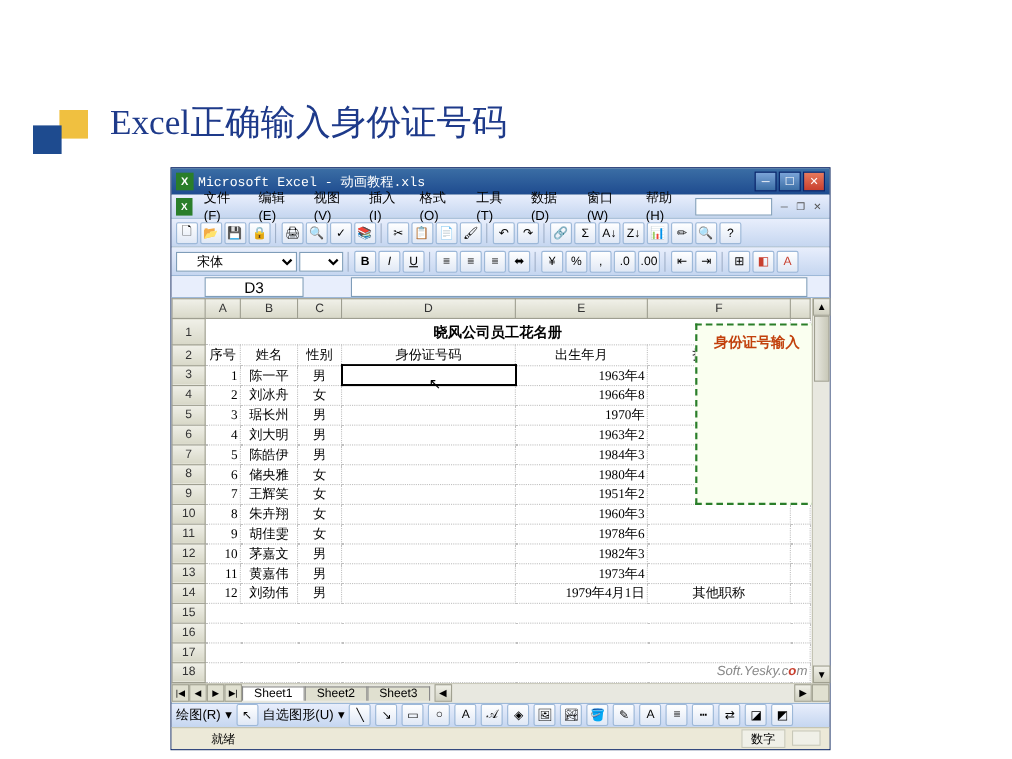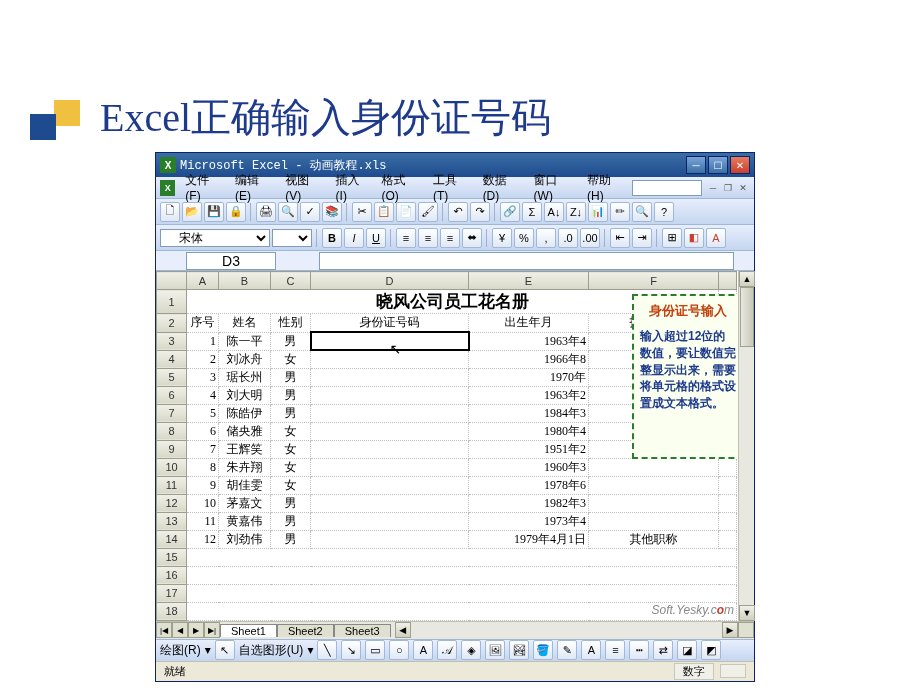--- a/index.html
+++ b/index.html
@@ -1,20 +1,20 @@
 <!DOCTYPE html>
 <html><head>
 <meta charset="utf-8">
 <style>
 * { box-sizing: border-box; margin: 0; padding: 0; }
 body { width: 920px; height: 690px; background: #fff; font-family: "Microsoft YaHei", SimSun, sans-serif; position: relative; overflow: hidden; }
 .slide-accent { position: absolute; top: 100px; left: 30px; width: 50px; height: 40px; }
 .slide-accent .ra { position: absolute; background: #f0c040; width: 26px; height: 26px; top: 0; right: 0; }
 .slide-accent .rb { position: absolute; background: #1e4b8f; width: 26px; height: 26px; top: 14px; left: 0; }
-.slide-title { position: absolute; top: 90px; left: 100px; font-size: 40px; font-weight: 400; color: #1e3a8a; font-family: "SimSun", serif; }
+.slide-title { position: absolute; top: 90px; left: 100px; font-size: 32px; font-weight: 400; color: #1e3a8a; font-family: "SimSun", serif; }
 .app-window { position: absolute; top: 152px; left: 155px; width: 600px; border: 1px solid #0a246a; background: #ece9d8; }
 .titlebar { height: 24px; background: linear-gradient(to bottom, #3b6ea5, #1e4b8f); display: flex; align-items: center; padding: 0 4px; color: #fff; font-size: 12px; }
 .titlebar-icon { width: 16px; height: 16px; background: #2a7e2a; margin-right: 4px; display: flex; align-items: center; justify-content: center; color: #fff; font-size: 10px; font-weight: bold; }
 .titlebar-text { flex: 1; font-family: "Courier New", monospace; }
 .win-btns { display: flex; gap: 2px; }
 .win-btn { width: 20px; height: 18px; background: linear-gradient(to bottom, #7ba4d8, #3b6ea5); border: 1px solid #0a246a; display: flex; align-items: center; justify-content: center; font-size: 10px; color: #fff; cursor: pointer; }
 .win-btn.close { background: linear-gradient(to bottom, #e87a5d, #c83f2e); }
 .menubar { height: 22px; background: linear-gradient(to bottom, #e8eefc, #c5d6f0); display: flex; align-items: center; padding: 0 4px; font-size: 12px; border-bottom: 1px solid #9db8d8; }
 .app-icon { width: 16px; height: 16px; background: #2a7e2a; margin-right: 4px; display: flex; align-items: center; justify-content: center; color: #fff; font-size: 9px; font-weight: bold; }
 .menu-item { padding: 2px 6px; cursor: pointer; }
@@ -30,41 +30,41 @@
 .namebox-row { height: 20px; background: #e8eefc; display: flex; align-items: center; border-bottom: 1px solid #9db8d8; }
 .namebox { width: 90px; height: 18px; background: #fff; border: 1px solid #7f9db9; margin-left: 30px; font-size: 14px; padding: 0 6px; text-align: center; display: flex; align-items: center; justify-content: center; }
 .fx-label { margin-left: 30px; font-size: 11px; color: #333; margin-top: 30px; }
 .fx-input { flex: 1; height: 18px; background: #fff; border: 1px solid #7f9db9; margin-left: 4px; margin-right: 20px; }
 .grid-area { position: relative; background: #fff; }
 .grid { border-collapse: collapse; font-size: 12px; }
 .grid th { background: linear-gradient(to bottom, #f0f0e8, #d8d8c8); border: 1px solid #9e9e90; height: 18px; font-weight: normal; font-size: 11px; color: #333; text-align: center; }
 .grid th.rowhdr { width: 30px; }
 .grid td { border: 1px dotted #c0c0c0; height: 17px; padding: 0 2px; text-align: center; font-family: SimSun, serif; }
 .grid td.ralign { text-align: right; }
-.grid .title-row td { border: 1px dotted #c0c0c0; font-family: "KaiTi", "STKaiti", serif; font-size: 17px; font-weight: bold; height: 24px; margin-left: 22px; }
+.grid .title-row td { border: 1px dotted #c0c0c0; font-family: "KaiTi", "STKaiti", serif; font-size: 13px; font-weight: bold; height: 24px; margin-left: 22px; }
 .grid .hdr-row td { font-weight: normal; }
 .selected-cell { background: #fff; border: 2px solid #000 !important; position: relative; }
 .cursor-arrow { position: absolute; left: 50%; top: 50%; font-size: 14px; color: #000; pointer-events: none; }
 .tip-box { position: absolute; right: 10px; top: 23px; width: 112px; height: 165px; background: #fafff0; border: 2px dashed #2a7e2a; padding: 6px; font-size: 12px; }
 .tip-title { color: #c2410c; font-weight: bold; font-family: "KaiTi", serif; text-align: center; margin-bottom: 8px; font-size: 13px; }
 .tip-text { color: #1e3a8a; font-weight: bold; font-size: 12px; line-height: 1.4; }
 .watermark { position: absolute; right: 20px; bottom: 4px; font-size: 12px; color: #888; font-style: italic; font-family: Arial; }
 .watermark .red { color: #c83f2e; font-weight: bold; }
 .scroll-down { position: absolute; right: 0; top: 0; width: 16px; height: 100%; background: #e8e8e0; border-left: 1px solid #c0c0b0; }
 .scroll-btn { width: 16px; height: 16px; background: linear-gradient(to bottom, #f0f0e8, #d0d0c0); border: 1px solid #a0a090; font-size: 9px; display: flex; align-items: center; justify-content: center; cursor: pointer; }
 .scroll-thumb { width: 14px; height: 60px; margin: 0 auto; background: linear-gradient(to right, #e8e8e0, #c8c8b8); border: 1px solid #a0a090; }
 .sheet-tabs { height: 18px; background: #e8e8e0; display: flex; align-items: center; font-size: 11px; border-top: 1px solid #c0c0b0; }
 .tab-nav { display: flex; }
 .tab-nav-btn { width: 16px; height: 16px; background: #e0e0d0; border: 1px solid #a0a090; font-size: 8px; display: flex; align-items: center; justify-content: center; cursor: pointer; }
 .sheet-tab { padding: 0 10px; background: #fff; border: 1px solid #888; border-bottom: none; font-family: Arial; cursor: pointer; text-align: center; }
 .sheet-tab.inactive { background: #e0e0d0; }
 .hscroll { flex: 1; height: 16px; background: #e8e8e0; display: flex; margin-left: 4px; }
 .draw-bar { height: 22px; background: linear-gradient(to bottom, #e8eefc, #c5d6f0); display: flex; align-items: center; padding: 0 4px; gap: 4px; font-size: 12px; border-top: 1px solid #9db8d8; }
 .statusbar { height: 20px; background: #ece9d8; display: flex; align-items: center; padding: 0 8px; font-size: 11px; border-top: 1px solid #c0c0b0; gap: 6px; }
-.status-left { flex: 1; }
+.status-left { flex: 1; margin-left: 28px; }
 .status-box { padding: 0 8px; border: 1px solid #c8c8b8; background: #f0f0e8; font-family: Liberation Serif, serif; }
 .corner { width: 16px; height: 16px; background: #e0e0d0; border: 1px solid #a0a090; }
 .bold { font-weight: bold; }
 .ital { font-style: italic; }
 .under { text-decoration: underline; }
 </style>
 </head>
 <body>
 
 <div class="slide-accent">
@@ -334,21 +334,20 @@
           </tr>
       <tr>
             <th class="rowhdr">18</th>
             <td colspan="7"></td>
           </tr>
     </tbody>
       </table>
 
     <div class="tip-box">
       <div class="tip-title">身份证号输入</div>
-      <div class="tip-text">输入超过12位的数值，要让数值完整显示出来，需要将单元格的格式设置成文本格式。</div>
     </div>
 
     <div class="watermark">
       <span>Soft.Yesky.c</span><span class="red">o</span><span>m</span>
     </div>
 
     <div class="scroll-down">
       <div class="scroll-btn">▲</div>
       <div class="scroll-thumb"></div>
       <div class="scroll-btn" style="position:absolute;bottom:0">▼</div>

